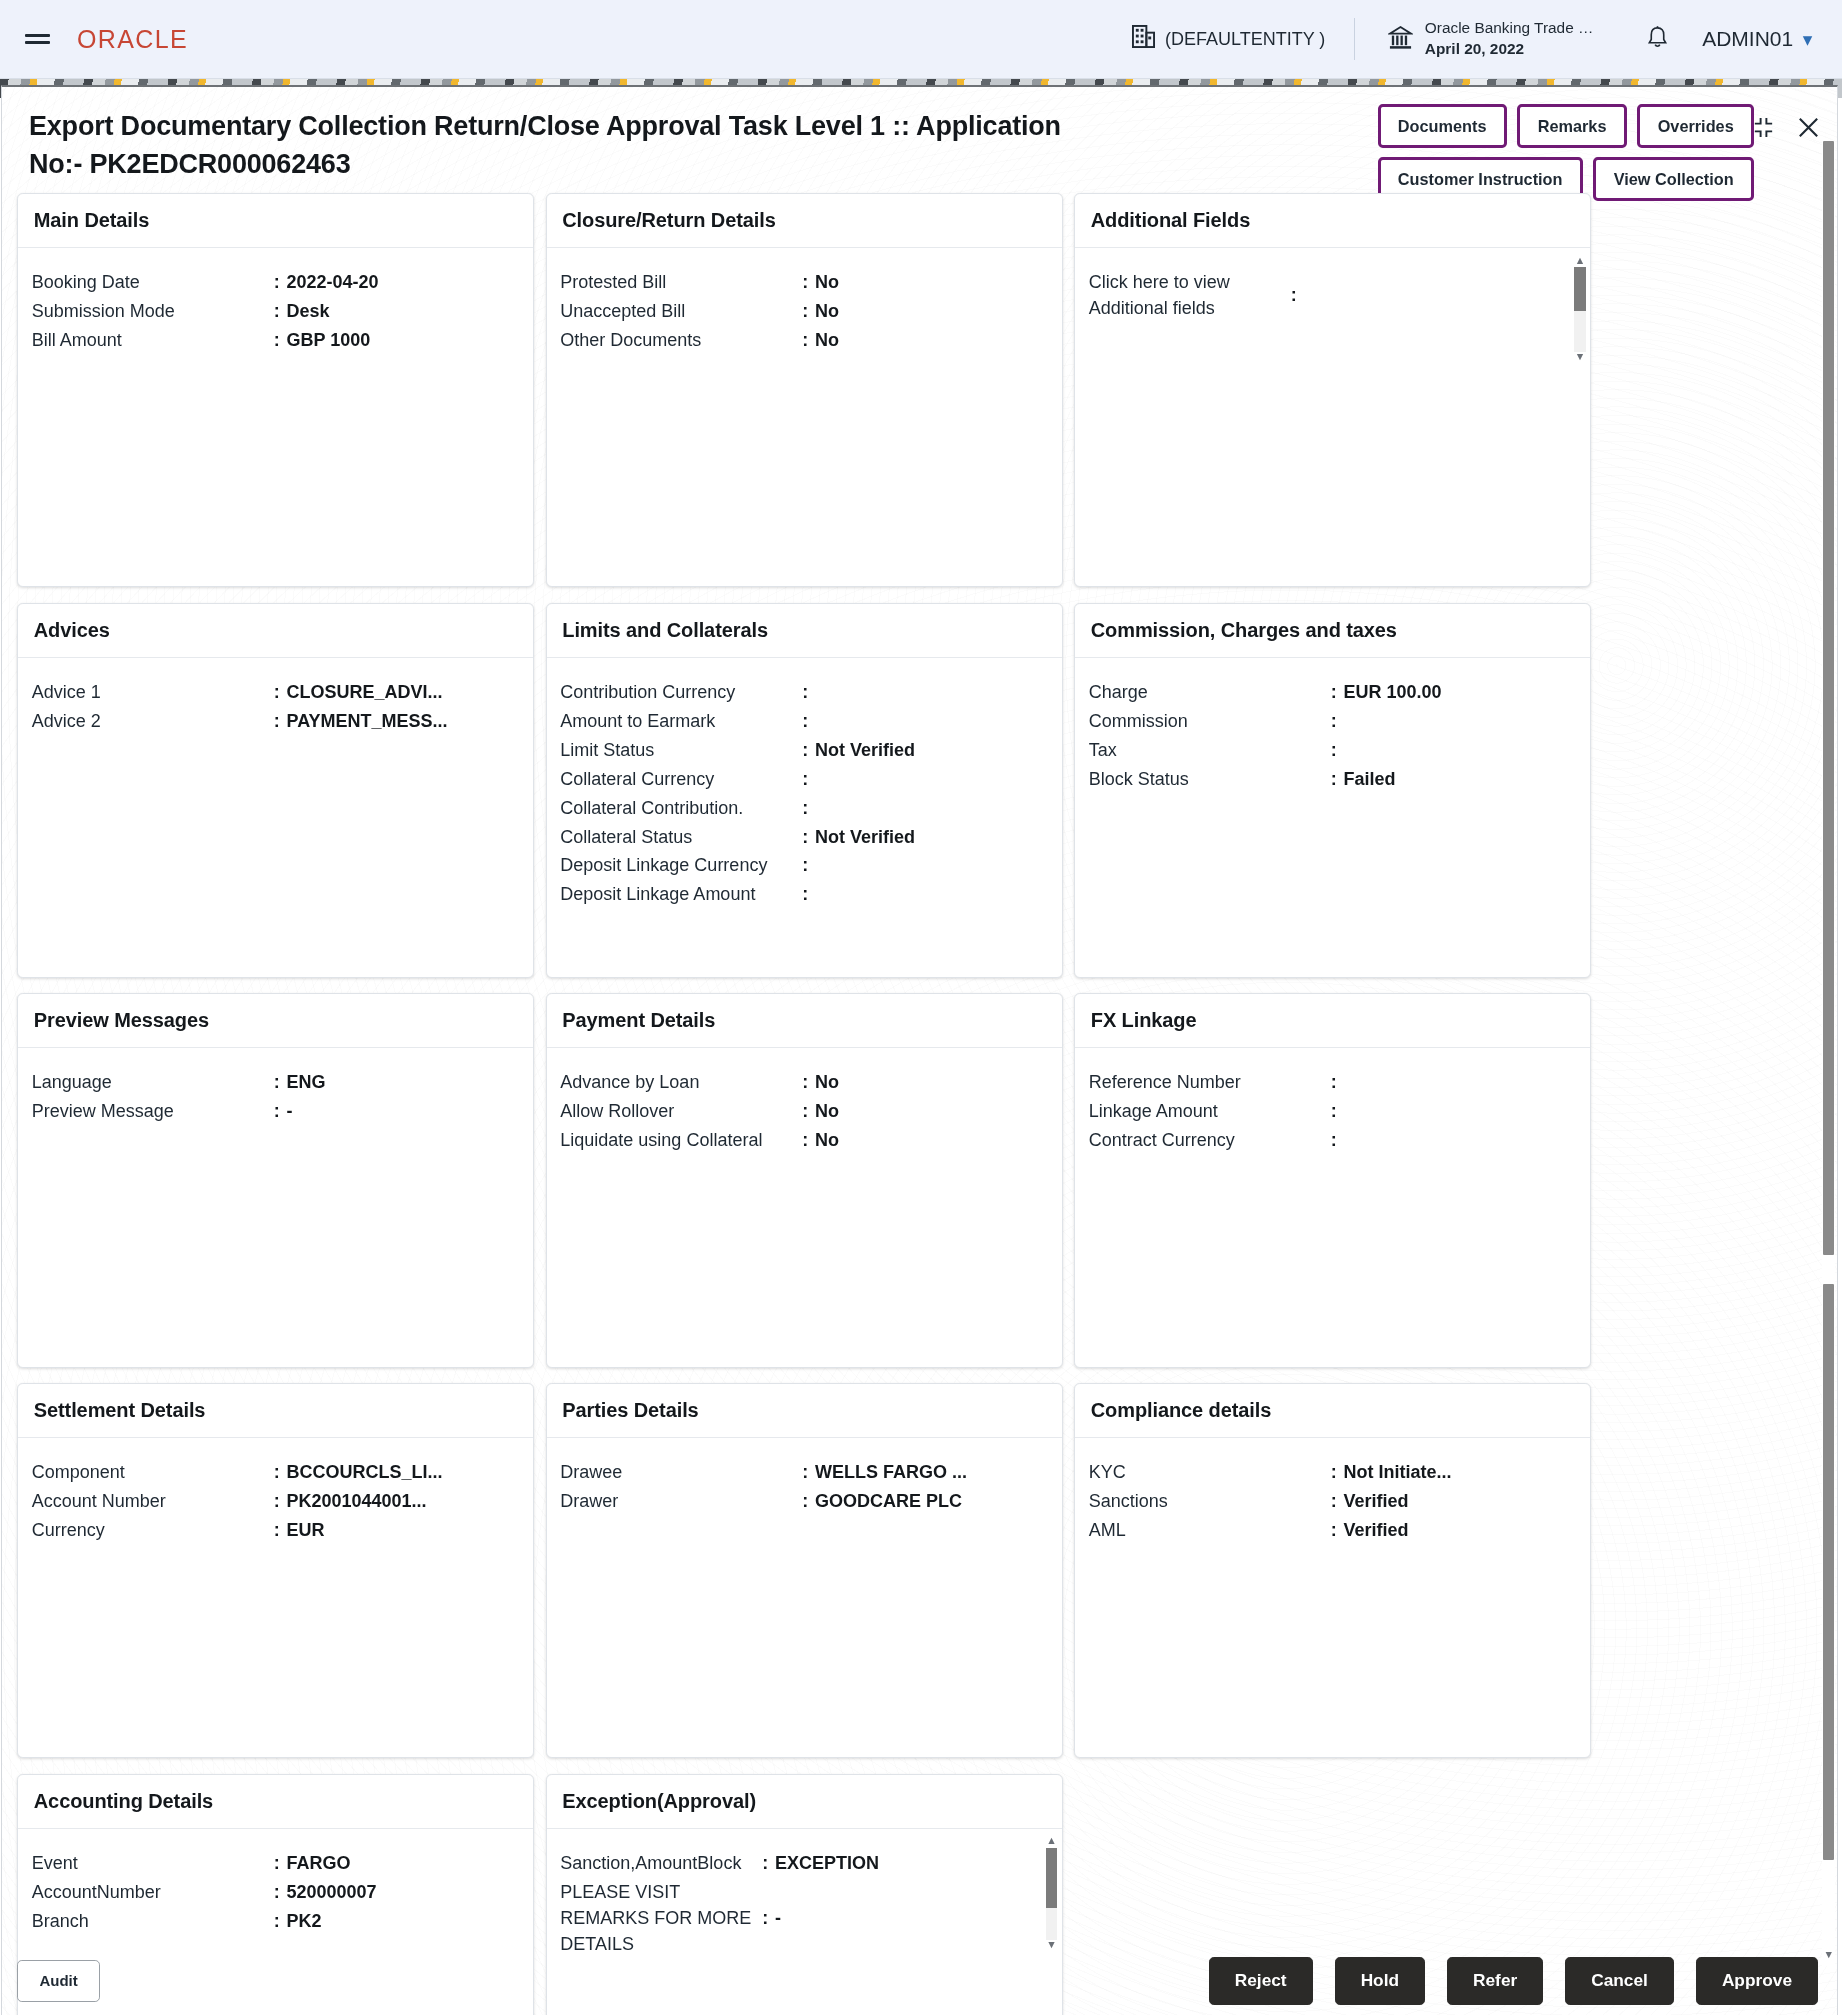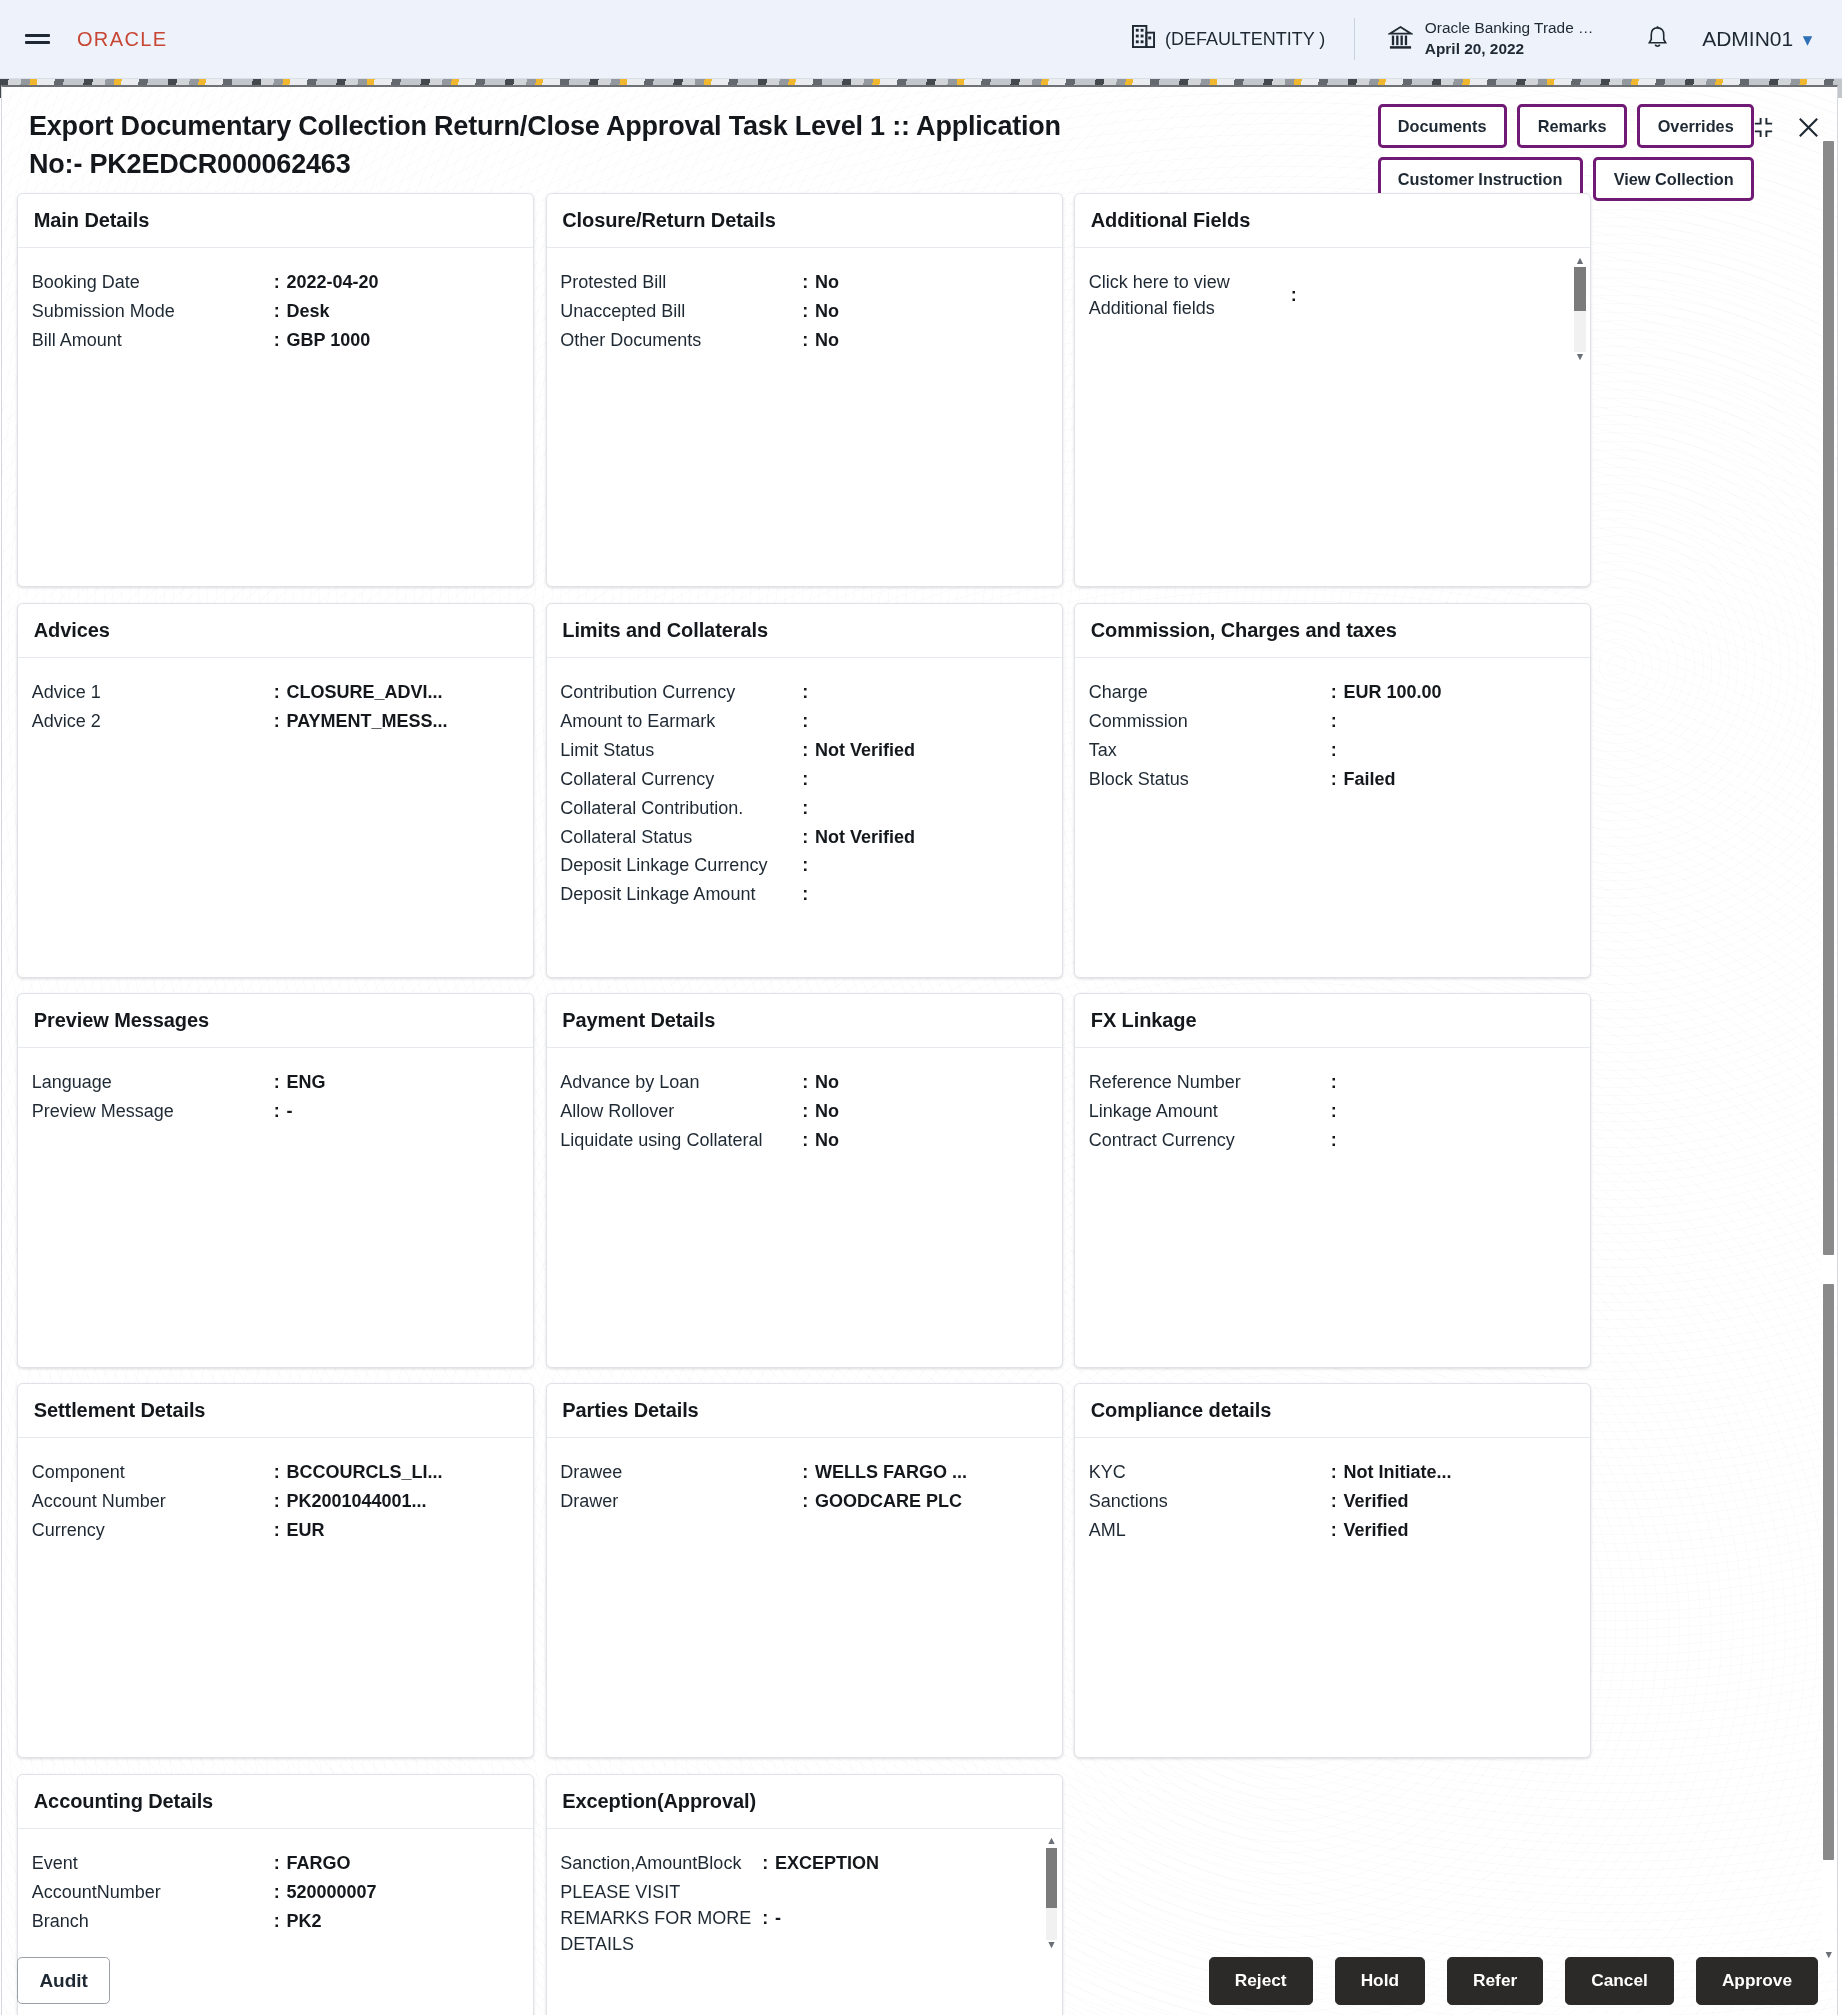--- a/index.html
+++ b/index.html
@@ -29,21 +29,21 @@
     display: flex; flex-direction: column; justify-content: center; gap: 4.8px;
     margin-left: 1.9px; margin-right: 23px;
     cursor: pointer;
   }
   .hamburger span { display: block; height: 2.9px; background: #1f2933; border-radius: 1px; }
   .hamburger span:nth-child(1) { width: 25px; }
   .hamburger span:nth-child(2) { width: 25px; }
 
   .oracle-logo {
     font-family: "Liberation Sans", sans-serif;
-    font-size: 20px;
+    font-size: 25px;
     letter-spacing: 1.4px;
     color: #c74634;
     font-weight: 400;
   }
 
   .topbar-right {
     margin-left: auto;
     display: flex;
     align-items: center;
     height: 100%;
@@ -236,21 +236,21 @@
     position: absolute;
     left: 0; bottom: 0;
     width: 1837px; height: 69px;
     display: flex; align-items: center;
     padding: 0 21px 0 15.4px;
   }
   .btn-audit {
     background: #ffffff;
     border: 1px solid #9aa0a6;
     border-radius: 4.8px;
-    font-size: 19px; font-weight: bold; color: #1f2933;
+    font-size: 15px; font-weight: bold; color: #1f2933;
     padding: 11.5px 21px;
     cursor: pointer;
     font-family: "Liberation Sans", sans-serif;
   }
   .footer-right { margin-left: auto; display: flex; gap: 22px; }
   .btn-dark {
     background: #2b2a28;
     border: 1px solid #2b2a28;
     border-radius: 4.8px;
     font-size: 17.3px; font-weight: bold; color: #ffffff;

